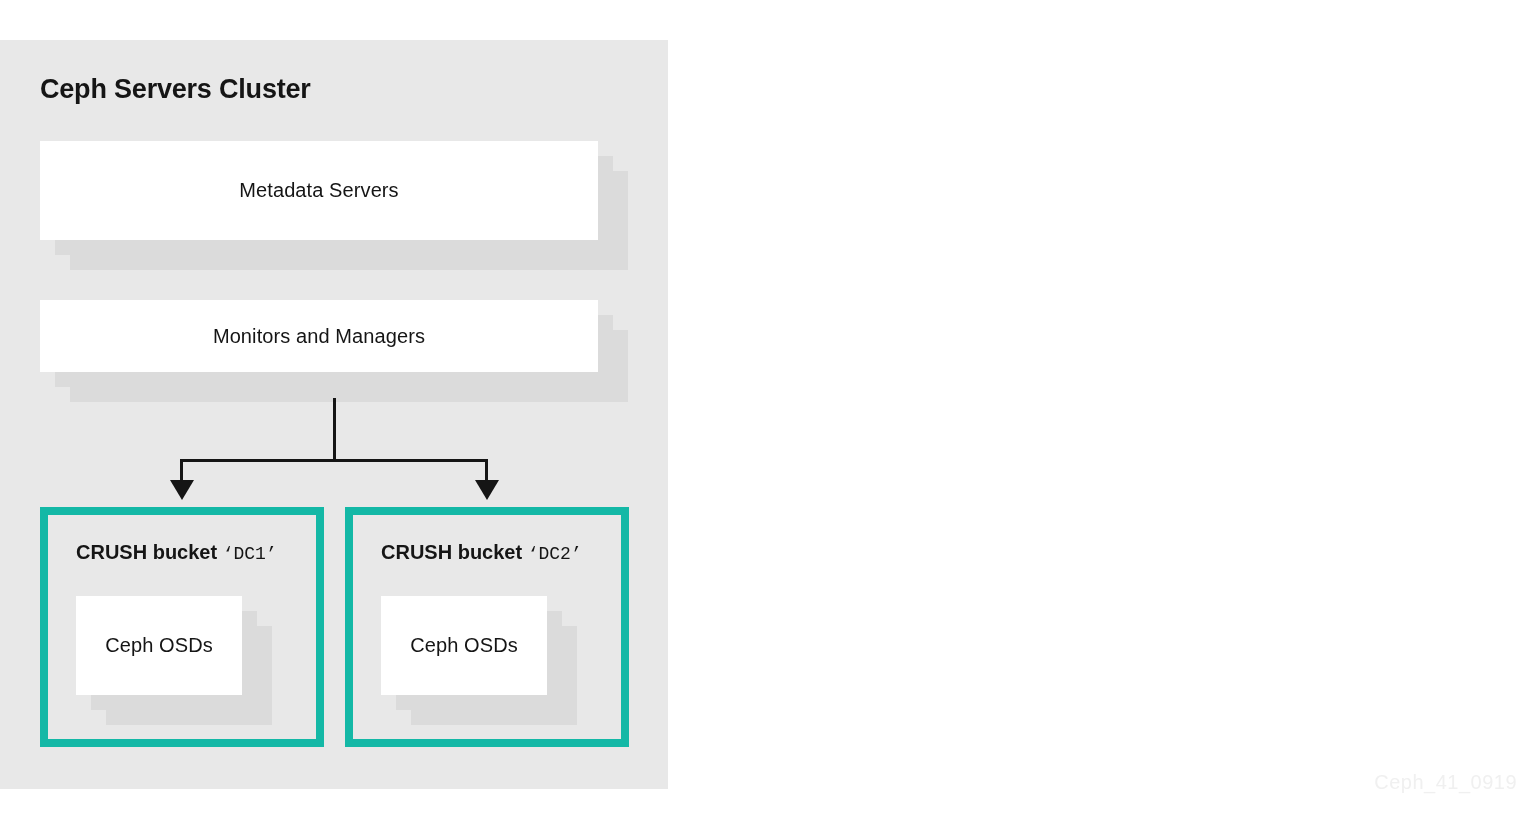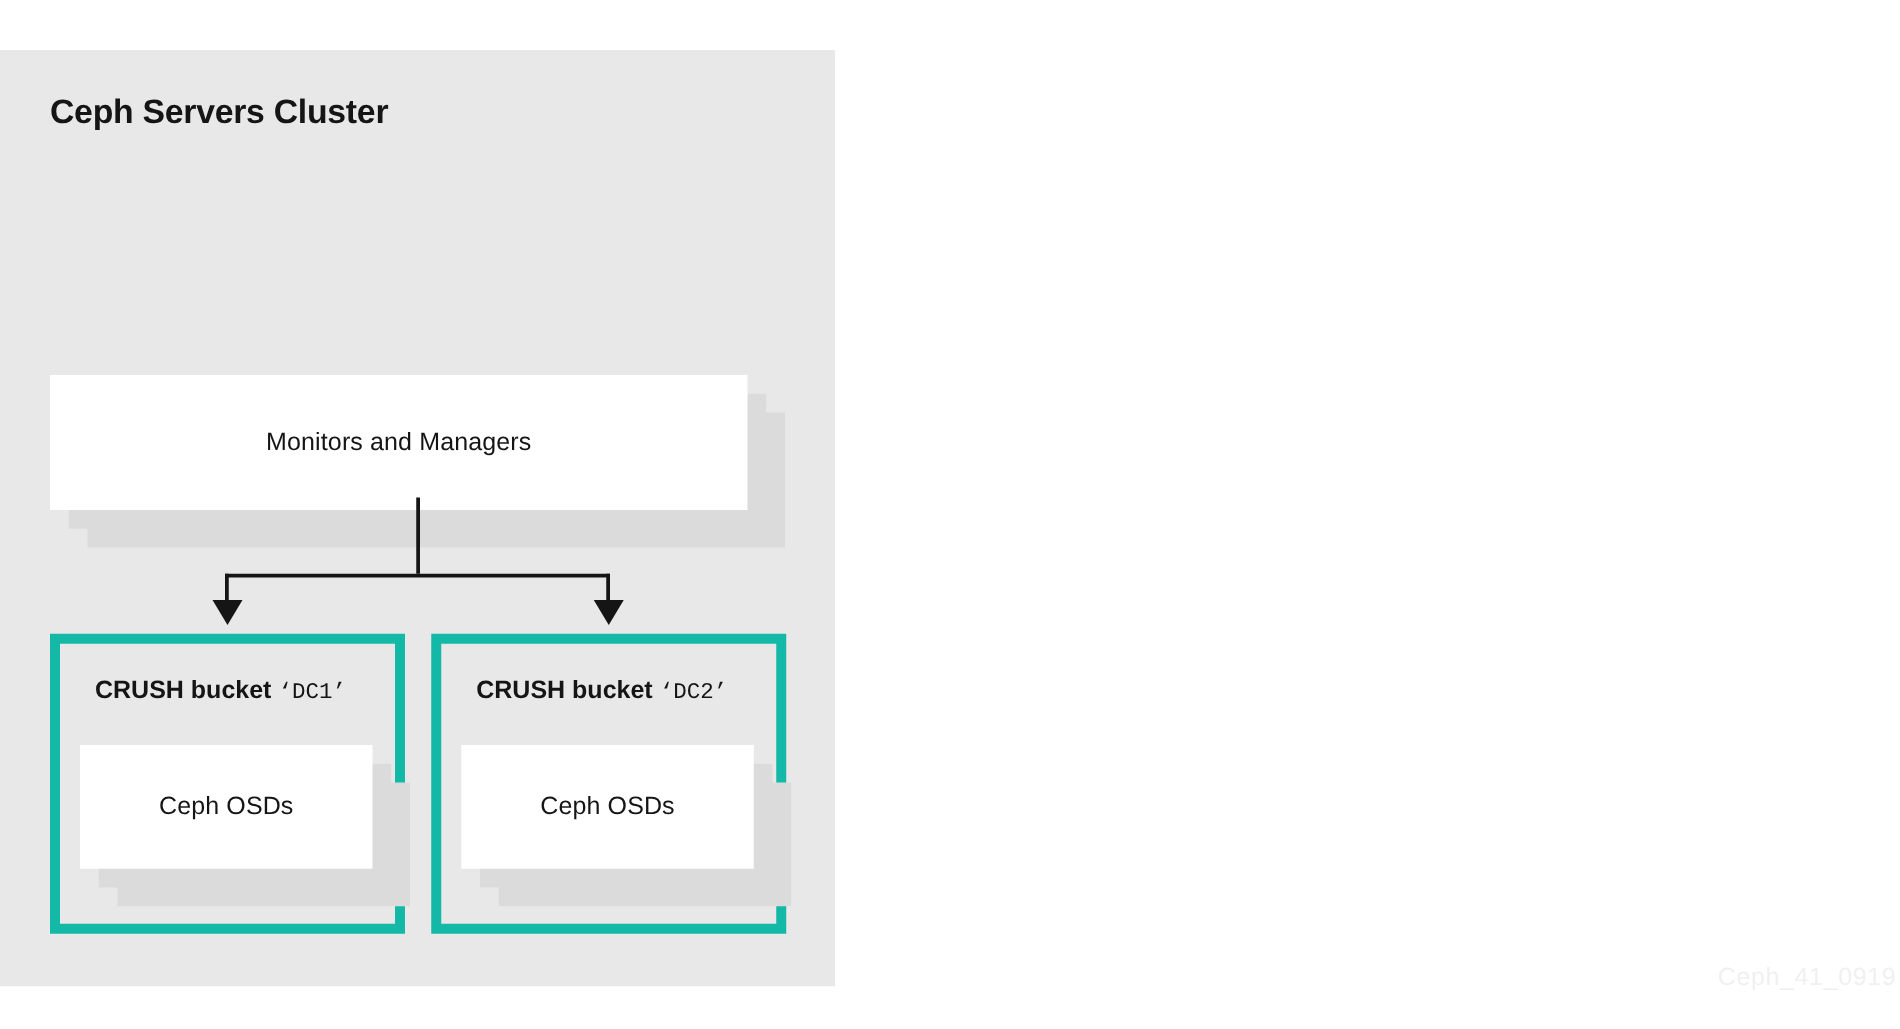--- a/index.html
+++ b/index.html
@@ -81,42 +81,47 @@
     line-height: 26px;
     white-space: nowrap;
     color: #151515;
   }
   .bucket-title .bt-bold { font-weight: 700; }
   .bucket-title .bt-mono {
     font-family: "Liberation Mono", monospace;
     font-size: 18px;
     font-weight: 500;
   }
-  .osd-stack { left: 16px; top: 81px; width: 234px; height: 99px; }
+  .osd-stack { left: 28px; top: 81px; width: 166px; height: 99px; }
   .watermark {
     position: absolute;
     right: 3px; top: 771px;
     font-size: 20px;
     line-height: 22px;
     font-weight: 400;
     letter-spacing: 0.5px;
     color: #f0f0f0;
   }
 </style>
 </head>
 <body>
 
 <div class="canvas">
 
   <div class="panel"></div>
 
   <div class="diagram-title">Ceph Servers Cluster</div>
 
+  <div class="stack" style="left:40px; top:141px; width:558px; height:99px;">
+    <div class="sheet s2"></div>
+    <div class="sheet s1"></div>
+    <div class="face">Metadata Servers</div>
+  </div>
 
-  <div class="stack" style="left:40px; top:300px; width:558px; height:108px;">
+  <div class="stack" style="left:40px; top:300px; width:558px; height:72px;">
     <div class="sheet s2"></div>
     <div class="sheet s1"></div>
     <div class="face">Monitors and Managers</div>
   </div>
 
   <div class="line stem"></div>
   <div class="line hline"></div>
   <div class="line dropL"></div>
   <div class="line dropR"></div>
   <div class="arrowhead aL"></div>

